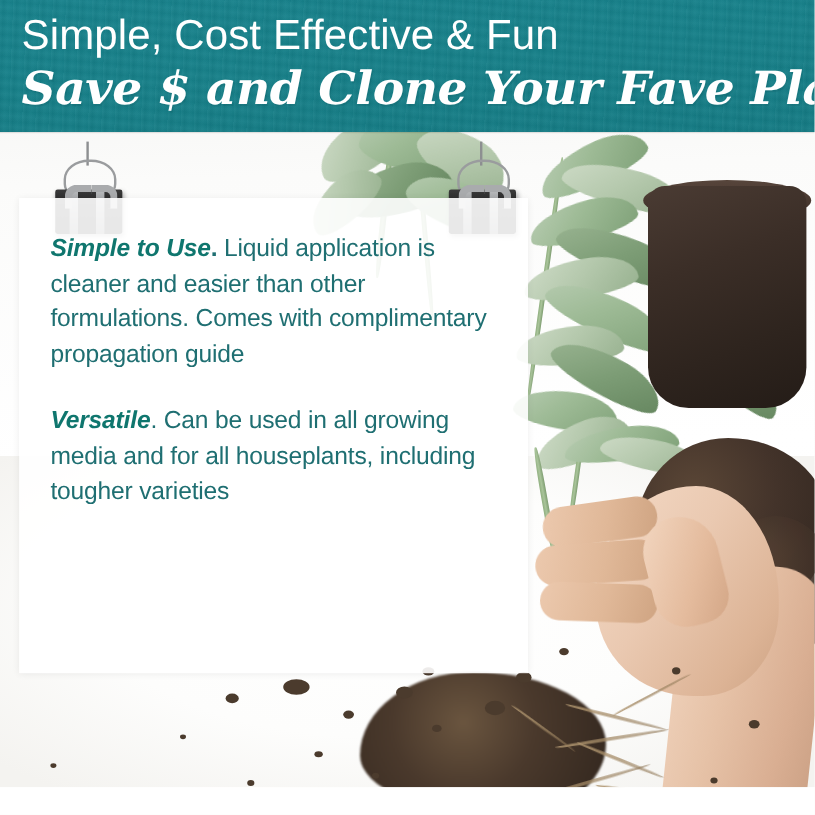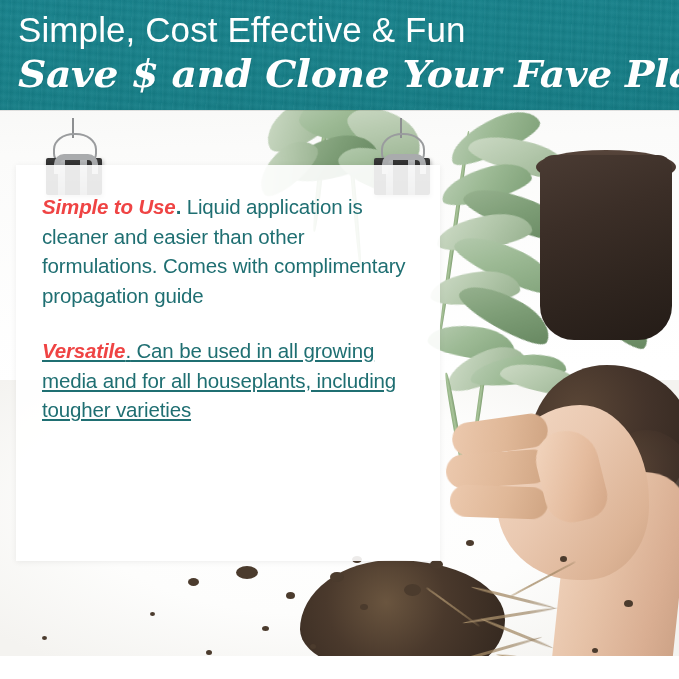--- a/index.html
+++ b/index.html
@@ -249,25 +249,25 @@
     padding: 27px 24px 0 26px;
   }
   .feature {
     margin: 0 0 26px 0;
     color: #1f6f72;
     font-family: "Liberation Sans", sans-serif;
     font-size: 20.5px;
     line-height: 29.5px;
     letter-spacing: -.15px;
   }
-  .feature:last-child { margin-bottom: 0; text-decoration: underline; }
+  .feature:last-child { margin-bottom: 0; }
   .feature .lead {
     font-weight: 700;
     font-style: italic;
-    color: #ef4444;
+    color: #0f766e;
   }
   .feature .lead-dot {
     font-weight: 700;
     font-style: normal;
   }
   .feature .lead-dot.thin {
     font-weight: 400;
   }
 </style>
 </head>

